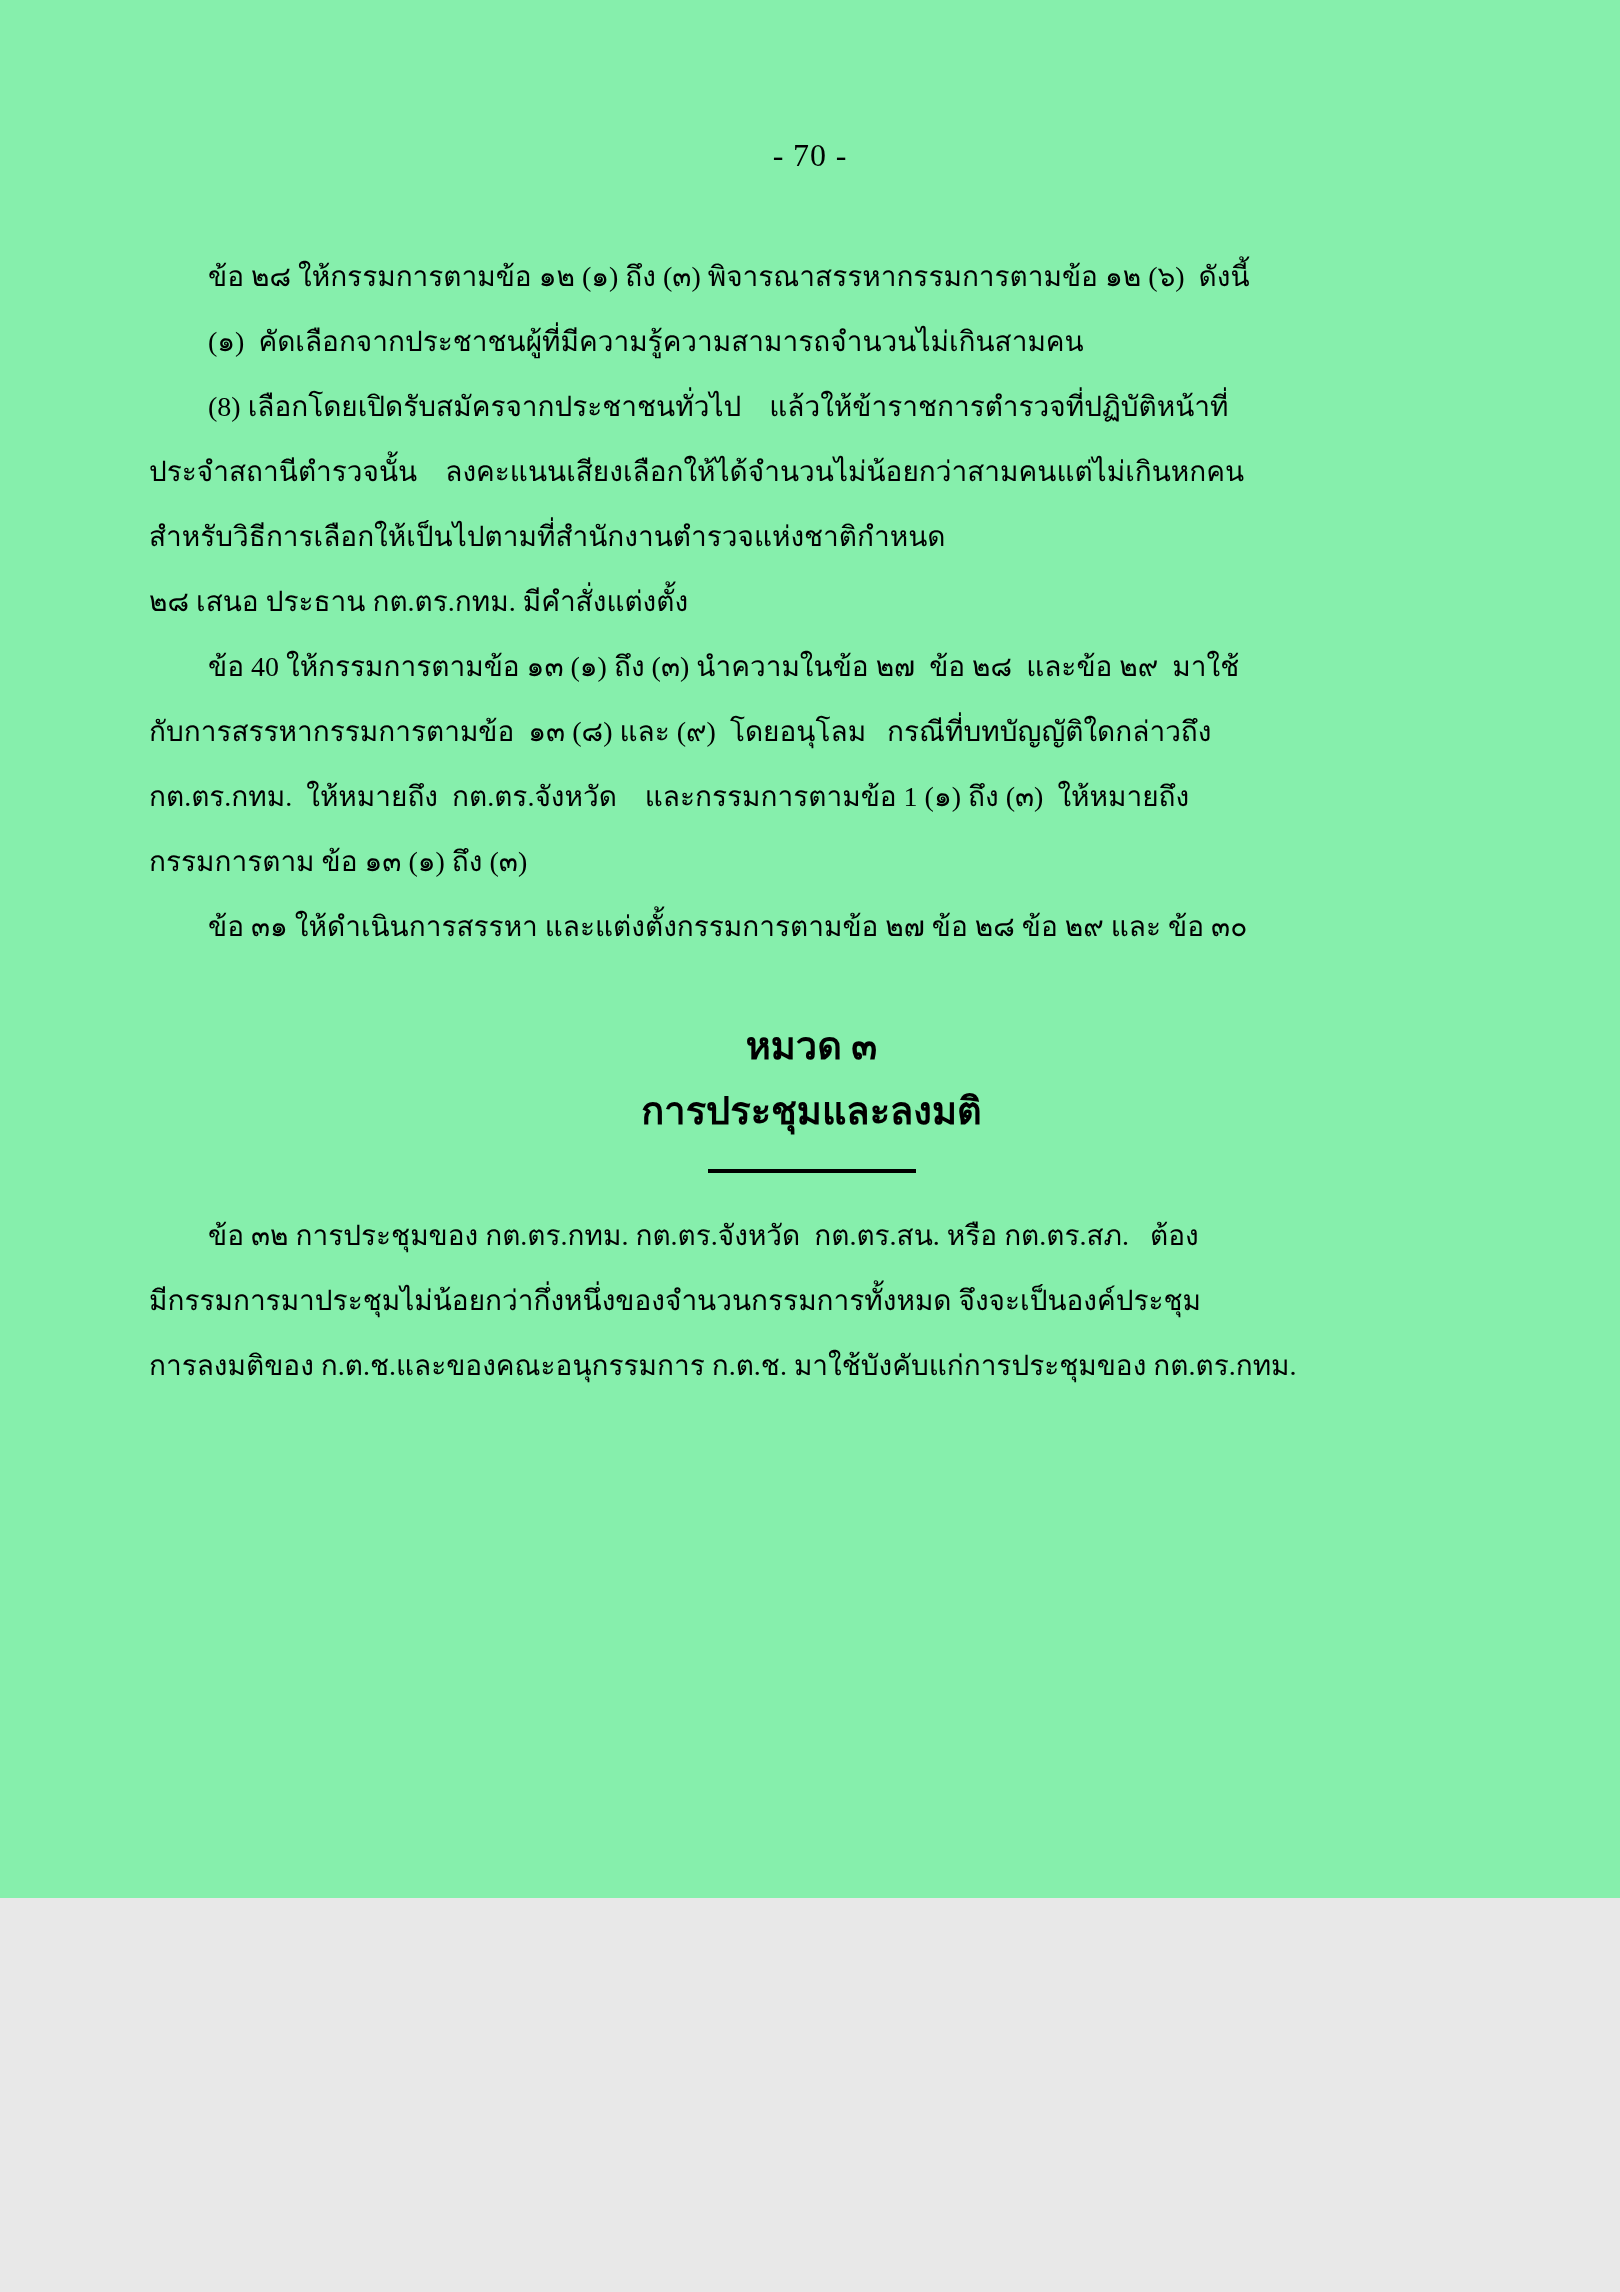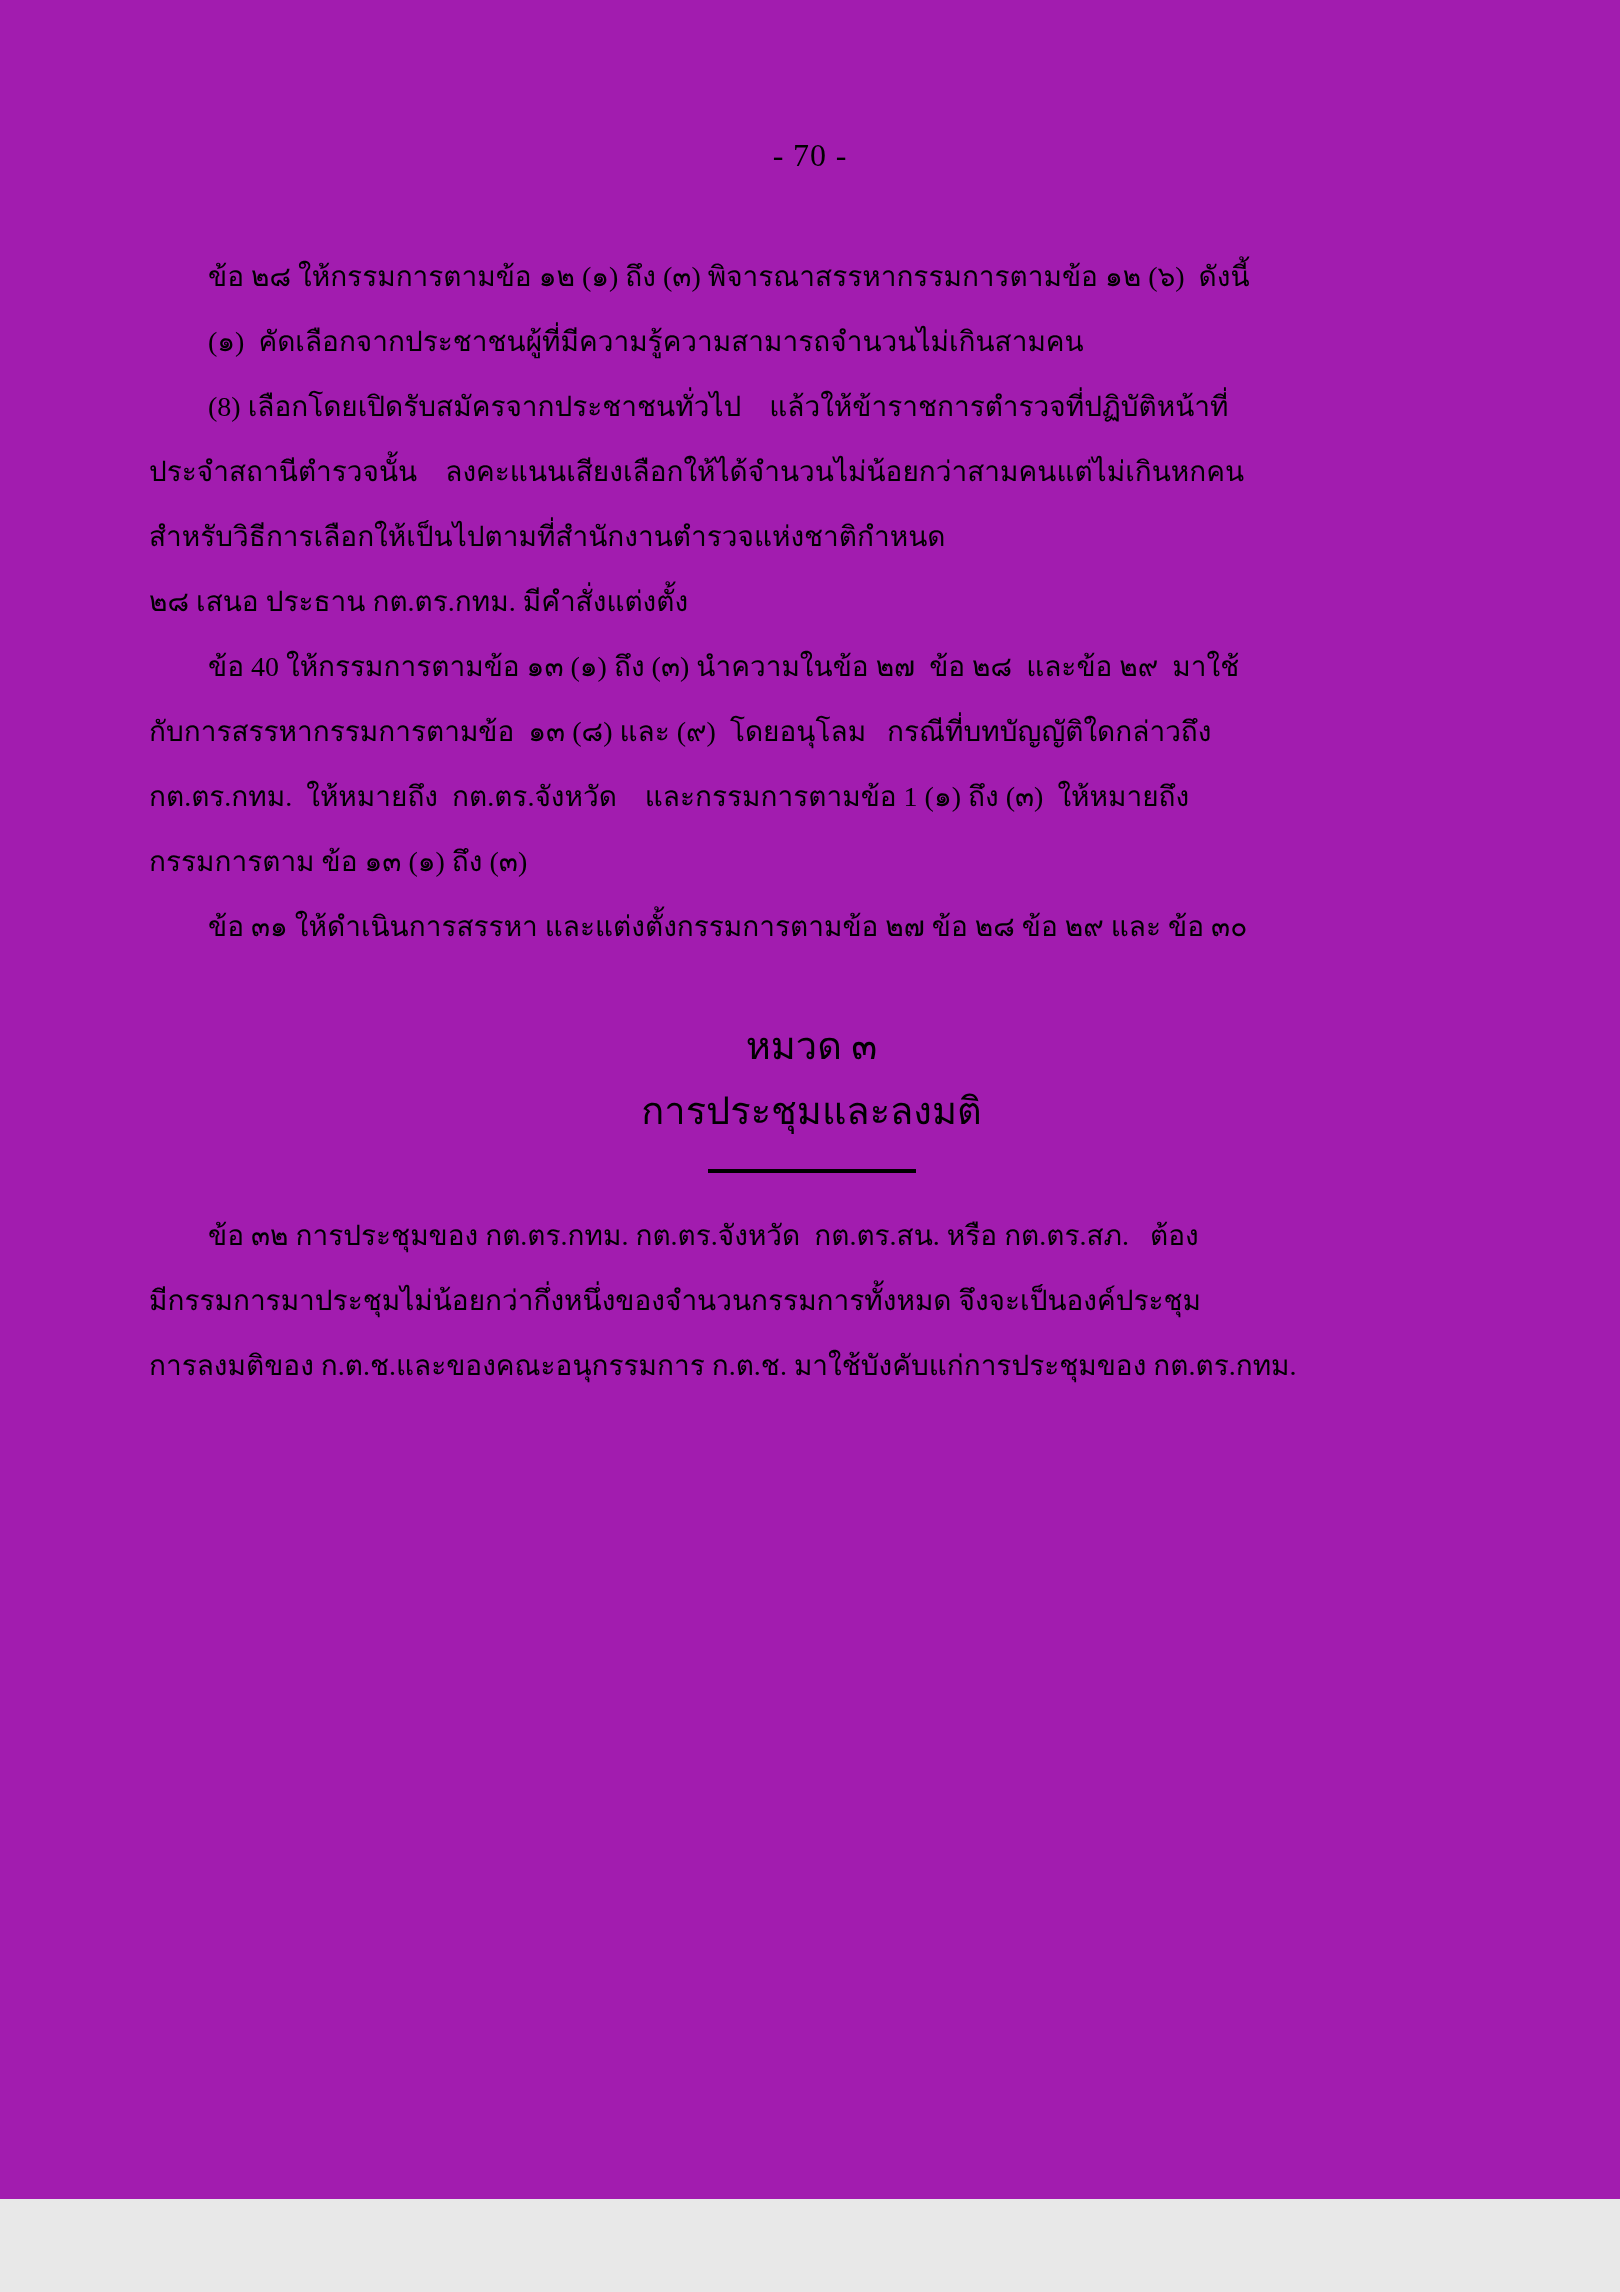--- a/index.html
+++ b/index.html
@@ -1,40 +1,40 @@
 <!DOCTYPE html>
 <html style="font-size:14.3px"><head>
 <meta charset="utf-8">
 <style>
   html,body{margin:0;padding:0;background:#e8e8e8;}
   .page{
     position:relative;
-    width:1620px;height:2199px;
-    background:#a21caf;
+    width:1620px;height:1898px;
+    background:#86efac;
     color:#000000;
     font-family:"Liberation Serif", serif;
     overflow:hidden;
   }
   .page-number{
     position:absolute;top:136px;left:0;right:0;
     text-align:center;
     font-size:32px;line-height:39px;
     letter-spacing:0.9px;
   }
   .content{
     position:absolute;top:244px;left:149px;right:146px;
   }
   .line{
     font-size:28px;line-height:65px;
     white-space:pre-wrap;
     text-align:left;
   }
   .line.indent{padding-left:59px;}
   .section-head{
-    text-align:center;font-weight:normal;
+    text-align:center;font-weight:bold;
     font-size:38px;line-height:65px;
     white-space:pre-wrap;
   }
   .section-head.chapter{margin-top:55px;}
   .divider{
     width:208px;height:3.6px;background:#000;
     margin:25px auto 0 auto;
   }
   .part2{margin-top:30px;}
 </style>

